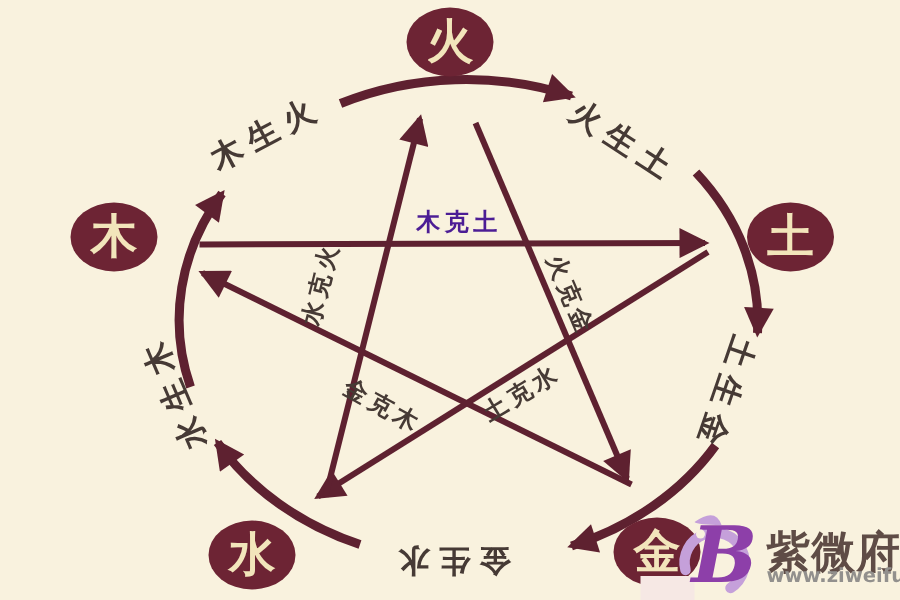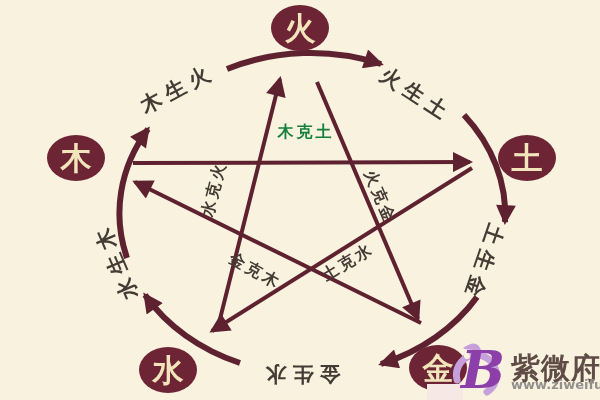--- a/index.html
+++ b/index.html
@@ -72,21 +72,21 @@
       <div class="node" style="left: 438px; top: 368px; background: rgb(109, 36, 52); color: rgb(242, 229, 187);">金</div>
       <div class="node" style="left: 168px; top: 370px; background: rgb(109, 36, 52); color: rgb(242, 229, 187);">水</div>
       <div class="node" style="left: 76px; top: 158px; background: rgb(109, 36, 52); color: rgb(242, 229, 187);">木</div>
     </div>
   <div id="label-layer">
       <div class="lbl gen-label" style="left: 178px; top: 89px; color: rgb(70, 58, 53); transform: translate(-50%, -50%) rotate(-28deg);">木生火</div>
       <div class="lbl gen-label" style="left: 416px; top: 95px; color: rgb(70, 58, 53); transform: translate(-50%, -50%) rotate(33deg);">火生土</div>
       <div class="lbl gen-label" style="left: 483px; top: 263px; color: rgb(70, 58, 53); transform: translate(-50%, -50%) rotate(109deg);">土生金</div>
       <div class="lbl gen-label" style="left: 300px; top: 373px; color: rgb(70, 58, 53); transform: translate(-50%, -50%) rotate(180deg);">金生水</div>
       <div class="lbl gen-label" style="left: 116px; top: 261px; color: rgb(70, 58, 53); transform: translate(-50%, -50%) rotate(-113deg);">水生木</div>
-      <div class="lbl ke-label" style="left: 306px; top: 132px; color: #15803d; transform: translate(-50%, -50%) rotate(0deg);">木克土</div>
+      <div class="lbl ke-label" style="left: 306px; top: 148px; color: #4c1d95; transform: translate(-50%, -50%) rotate(0deg);">木克土</div>
       <div class="lbl ke-label" style="left: 380px; top: 197px; color: rgb(70, 58, 53); transform: translate(-50%, -50%) rotate(67deg);">火克金</div>
       <div class="lbl ke-label" style="left: 348px; top: 262px; color: rgb(70, 58, 53); transform: translate(-50%, -50%) rotate(-31deg);">土克水</div>
       <div class="lbl ke-label" style="left: 255px; top: 271px; color: rgb(70, 58, 53); transform: translate(-50%, -50%) rotate(29deg);">金克木</div>
       <div class="lbl ke-label" style="left: 214px; top: 189px; color: rgb(70, 58, 53); transform: translate(-50%, -50%) rotate(-76deg);">水克火</div>
     </div>
 
   <div id="wm-box"></div>
   <svg id="wm-logo" viewBox="0 0 72 64">
     <path d="M14,44 A20,20 0 1 1 44,56" fill="none" stroke="#c5a0da" stroke-width="7" stroke-linecap="round"></path>
     <path d="M20,12 q14,-10 18,2 q-16,0 -18,-2z" fill="#c5a0da"></path>

